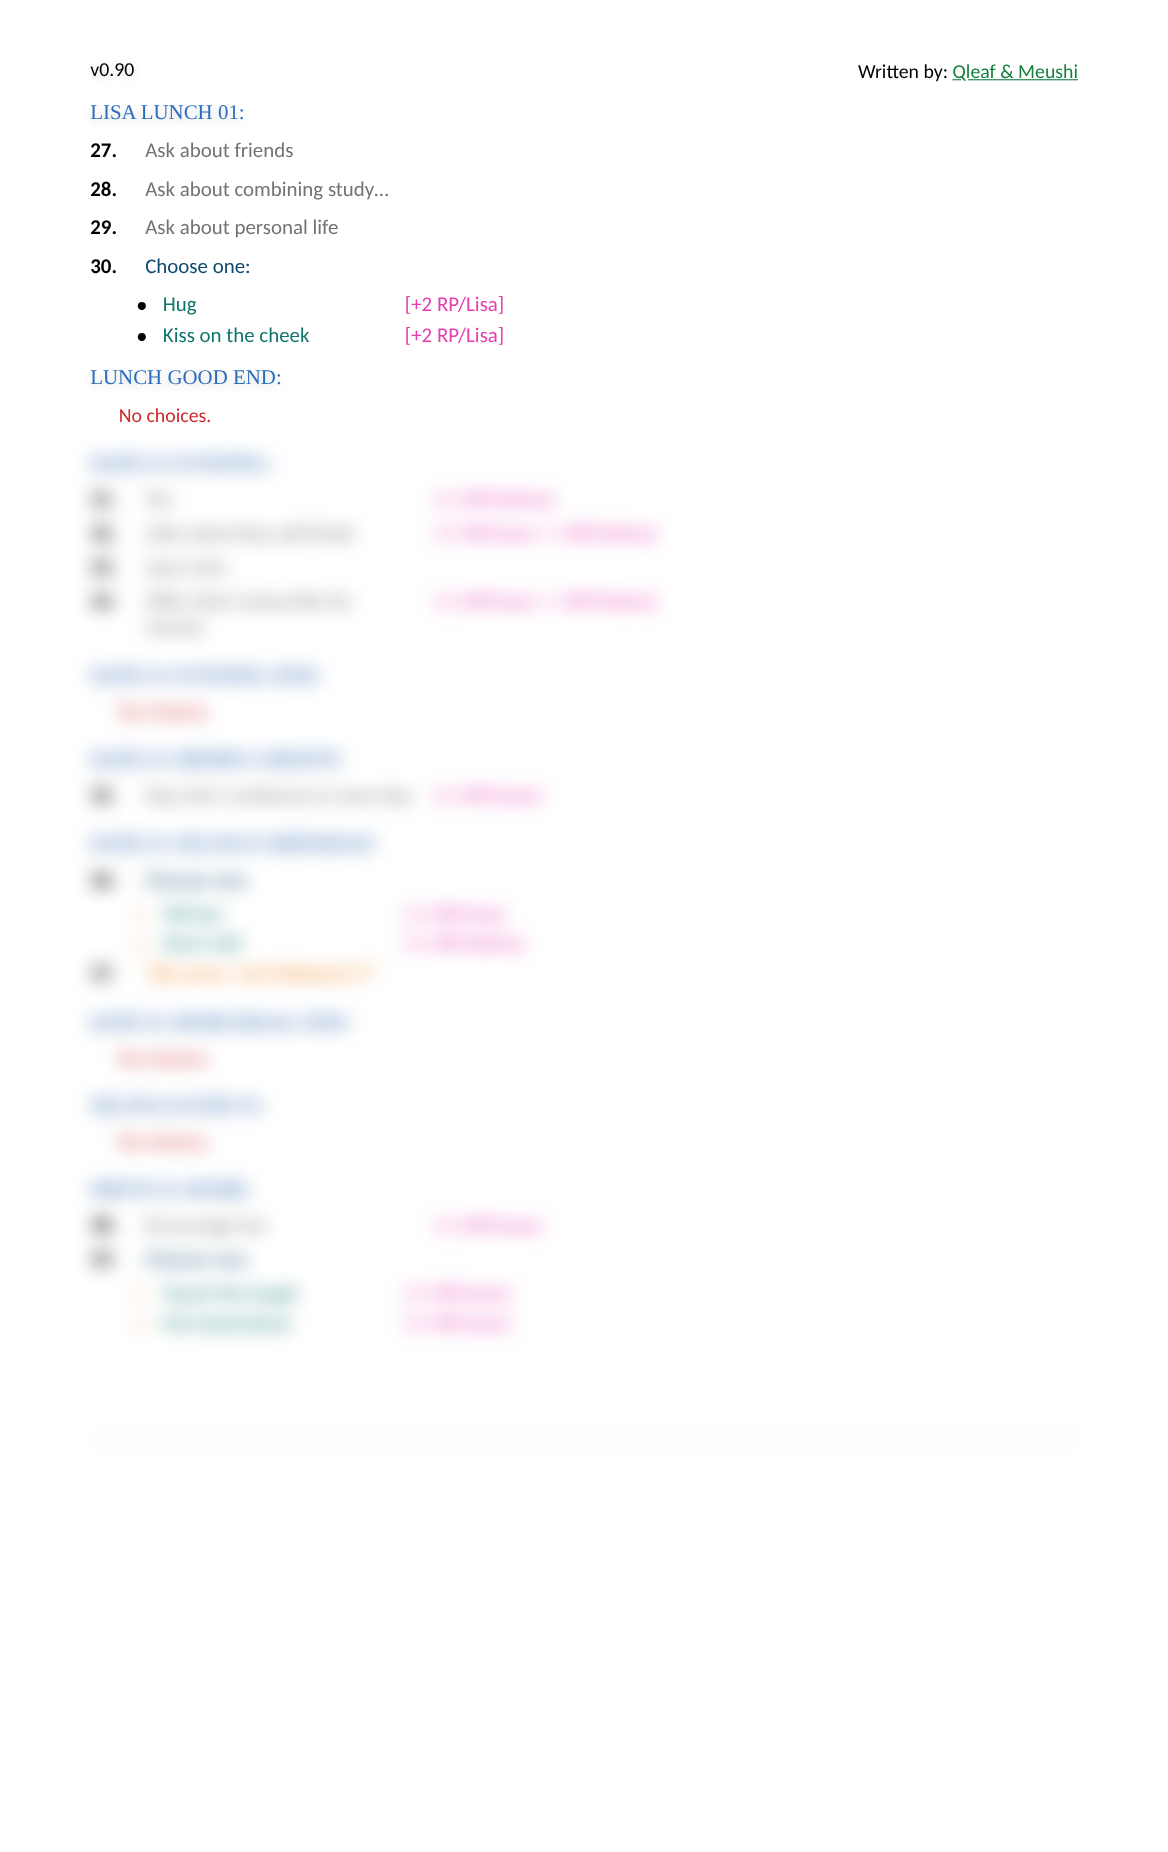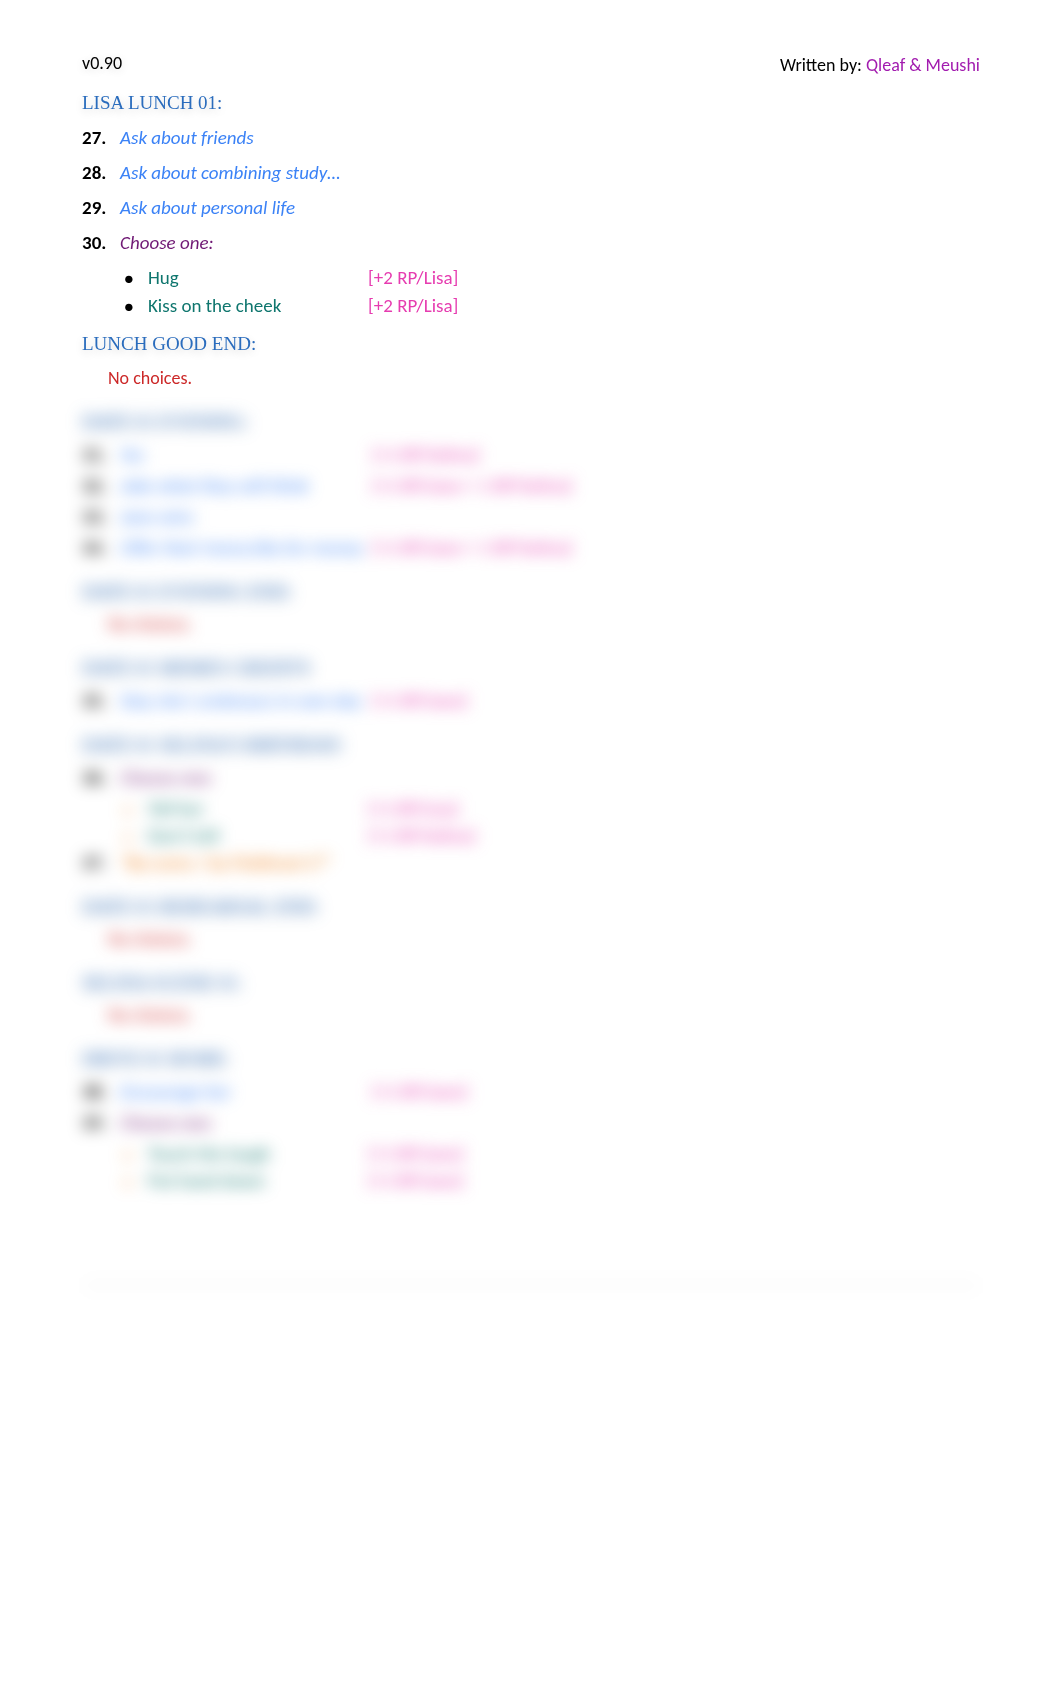--- a/index.html
+++ b/index.html
@@ -28,39 +28,39 @@
     color: #000;
     text-shadow: 0 2px 8px rgba(0,0,0,0.15);
     margin-top: 2px;
     text-align: right;
   }
   .written-by {
     font-size: 18px;
     color: #000;
     margin-top: 4px;
   }
-  .authors { color: #a21caf; }
+  .authors { color: #15803d; text-decoration: underline; }
   .section-heading {
     font-family: Georgia, 'Times New Roman', serif;
     font-size: 19px;
     color: #2a6cbd;
     text-shadow: 0 3px 8px rgba(0,0,0,0.18);
     margin-top: 16px;
     margin-bottom: 12px;
   }
   .step-row {
     display: flex;
     align-items: baseline;
-    gap: 8px;
+    gap: 20px;
     margin-bottom: 12px;
     font-size: 19px;
   }
   .step-num { font-weight: 700; color: #000; min-width: 30px; }
-  .step-text { color: #3b82f6; font-style: italic; }
-  .choose-one { color: #701a75; font-style: italic; }
+  .step-text { color: #737373; }
+  .choose-one { color: #0c4a6e; }
   .bullet-row {
     display: flex;
     align-items: baseline;
     margin-left: 42px;
     margin-bottom: 5px;
     font-size: 19px;
   }
   .bullet-dot { min-width: 24px; font-size: 16px; }
   .bullet-text { color: #0f766e; width: 220px; }
   .reward { color: #e63cb0; }

